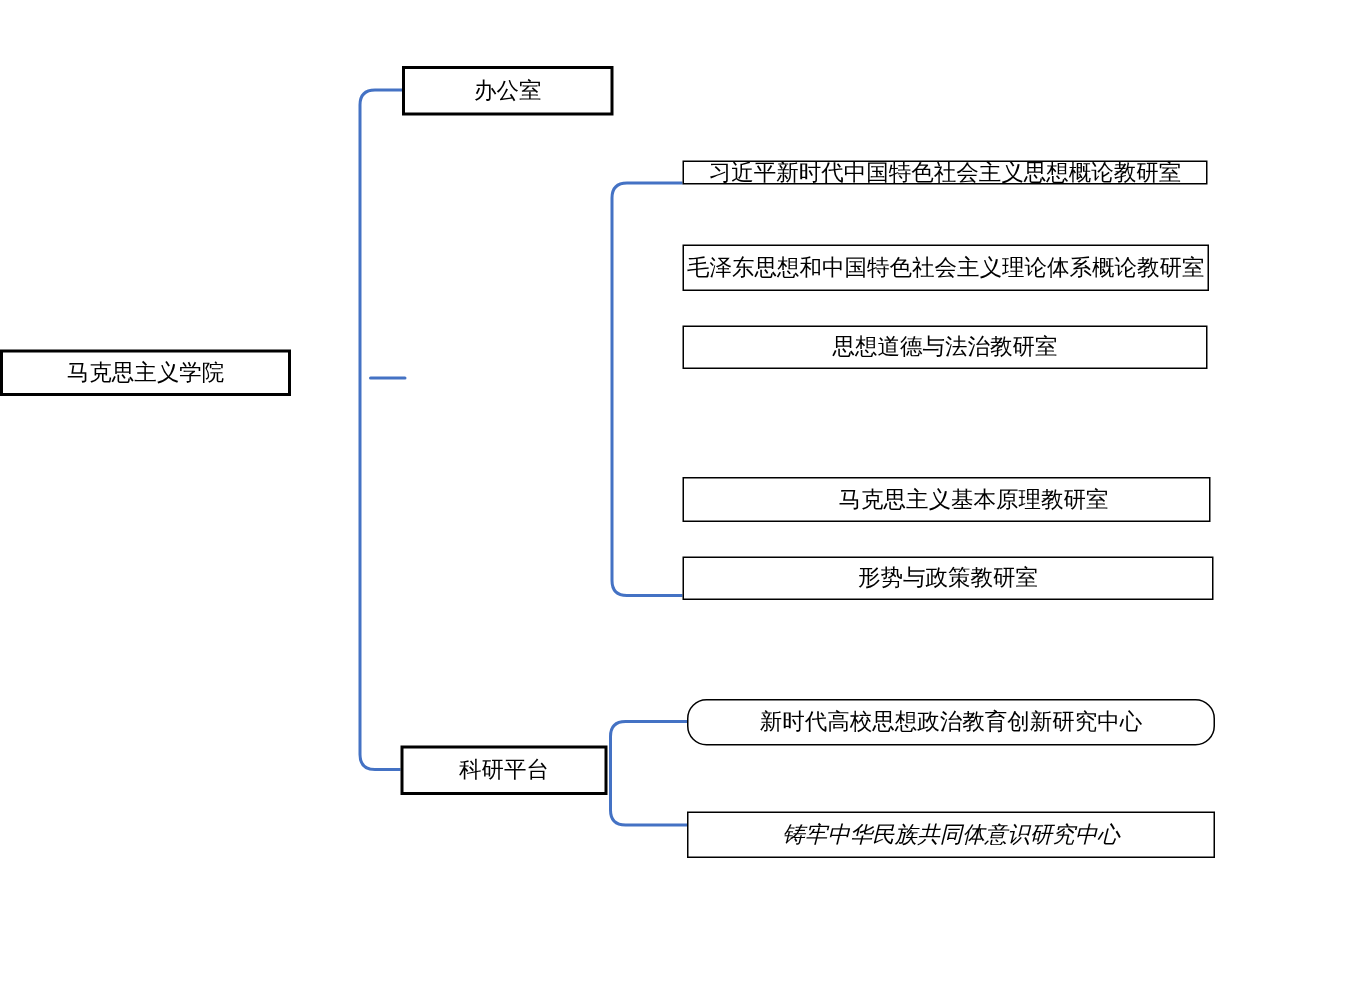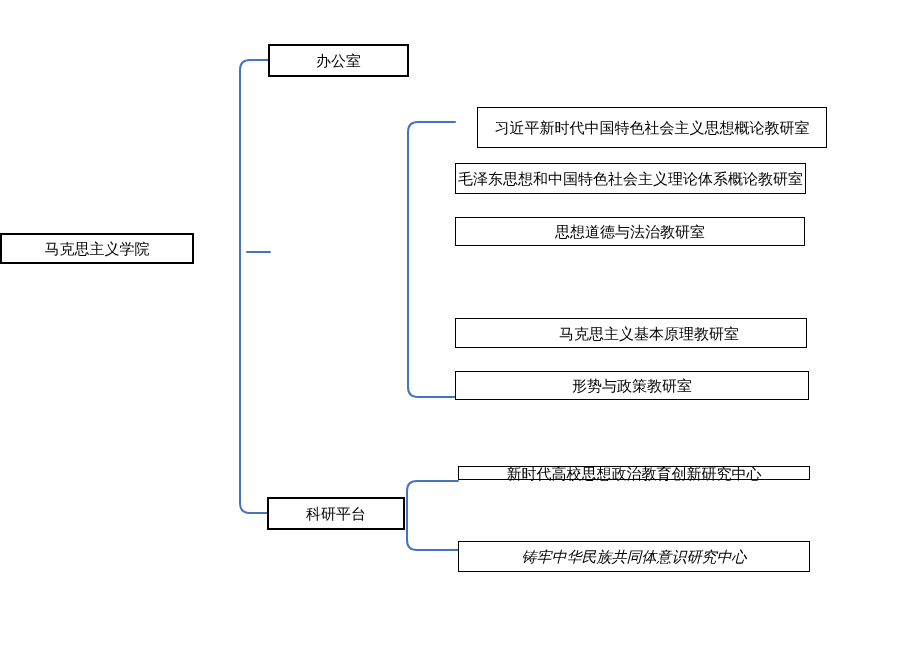--- a/index.html
+++ b/index.html
@@ -43,28 +43,28 @@
     white-space: nowrap;
     text-align: right;
   }
   .node.thin { border-width: 1.5px; }
   
   .n-root      { left: 0;  top: 233px; width: 194px; height: 31px; }
   .n-office    { left: 268px; top: 44px;  width: 141px; height: 33px; }
   .n-teaching  { left: 270px; top: 233px; width: 136px; height: 32px; }
   .n-platform  { left: 267px; top: 497px; width: 138px; height: 33px; }
   
-  .n-t1 { left: 477px; top: 107px; width: 350px; height: 41px; }
+  .n-t1 { left: 455px; top: 107px; width: 350px; height: 16px; }
   .n-t2 { left: 455px; top: 163px; width: 351px; height: 31px; }
   .n-t3 { left: 455px; top: 217px; width: 350px; height: 29px; }
   .n-t4 { left: 455px; top: 265px; width: 352px; height: 30px; }
   .n-t5 { left: 455px; top: 318px; width: 352px; height: 30px; padding-left: 36px; }
   .n-t6 { left: 455px; top: 371px; width: 354px; height: 29px; }
   
-  .n-r1 { left: 458px; top: 466px; width: 352px; height: 14px; }
+  .n-r1 { left: 458px; top: 466px; width: 352px; height: 31px; border-radius: 13px; }
   .n-r2 { left: 458px; top: 541px; width: 352px; height: 31px; font-style: italic; }
 </style>
 </head>
 <body>
 
 <div class="canvas">
 
   <svg class="connector-layer" viewBox="0 0 903 665">
 
     <path d="M 268 60 L 250 60 Q 240 60 240 70 L 240 503 Q 240 513 250 513 L 267 513"></path>

